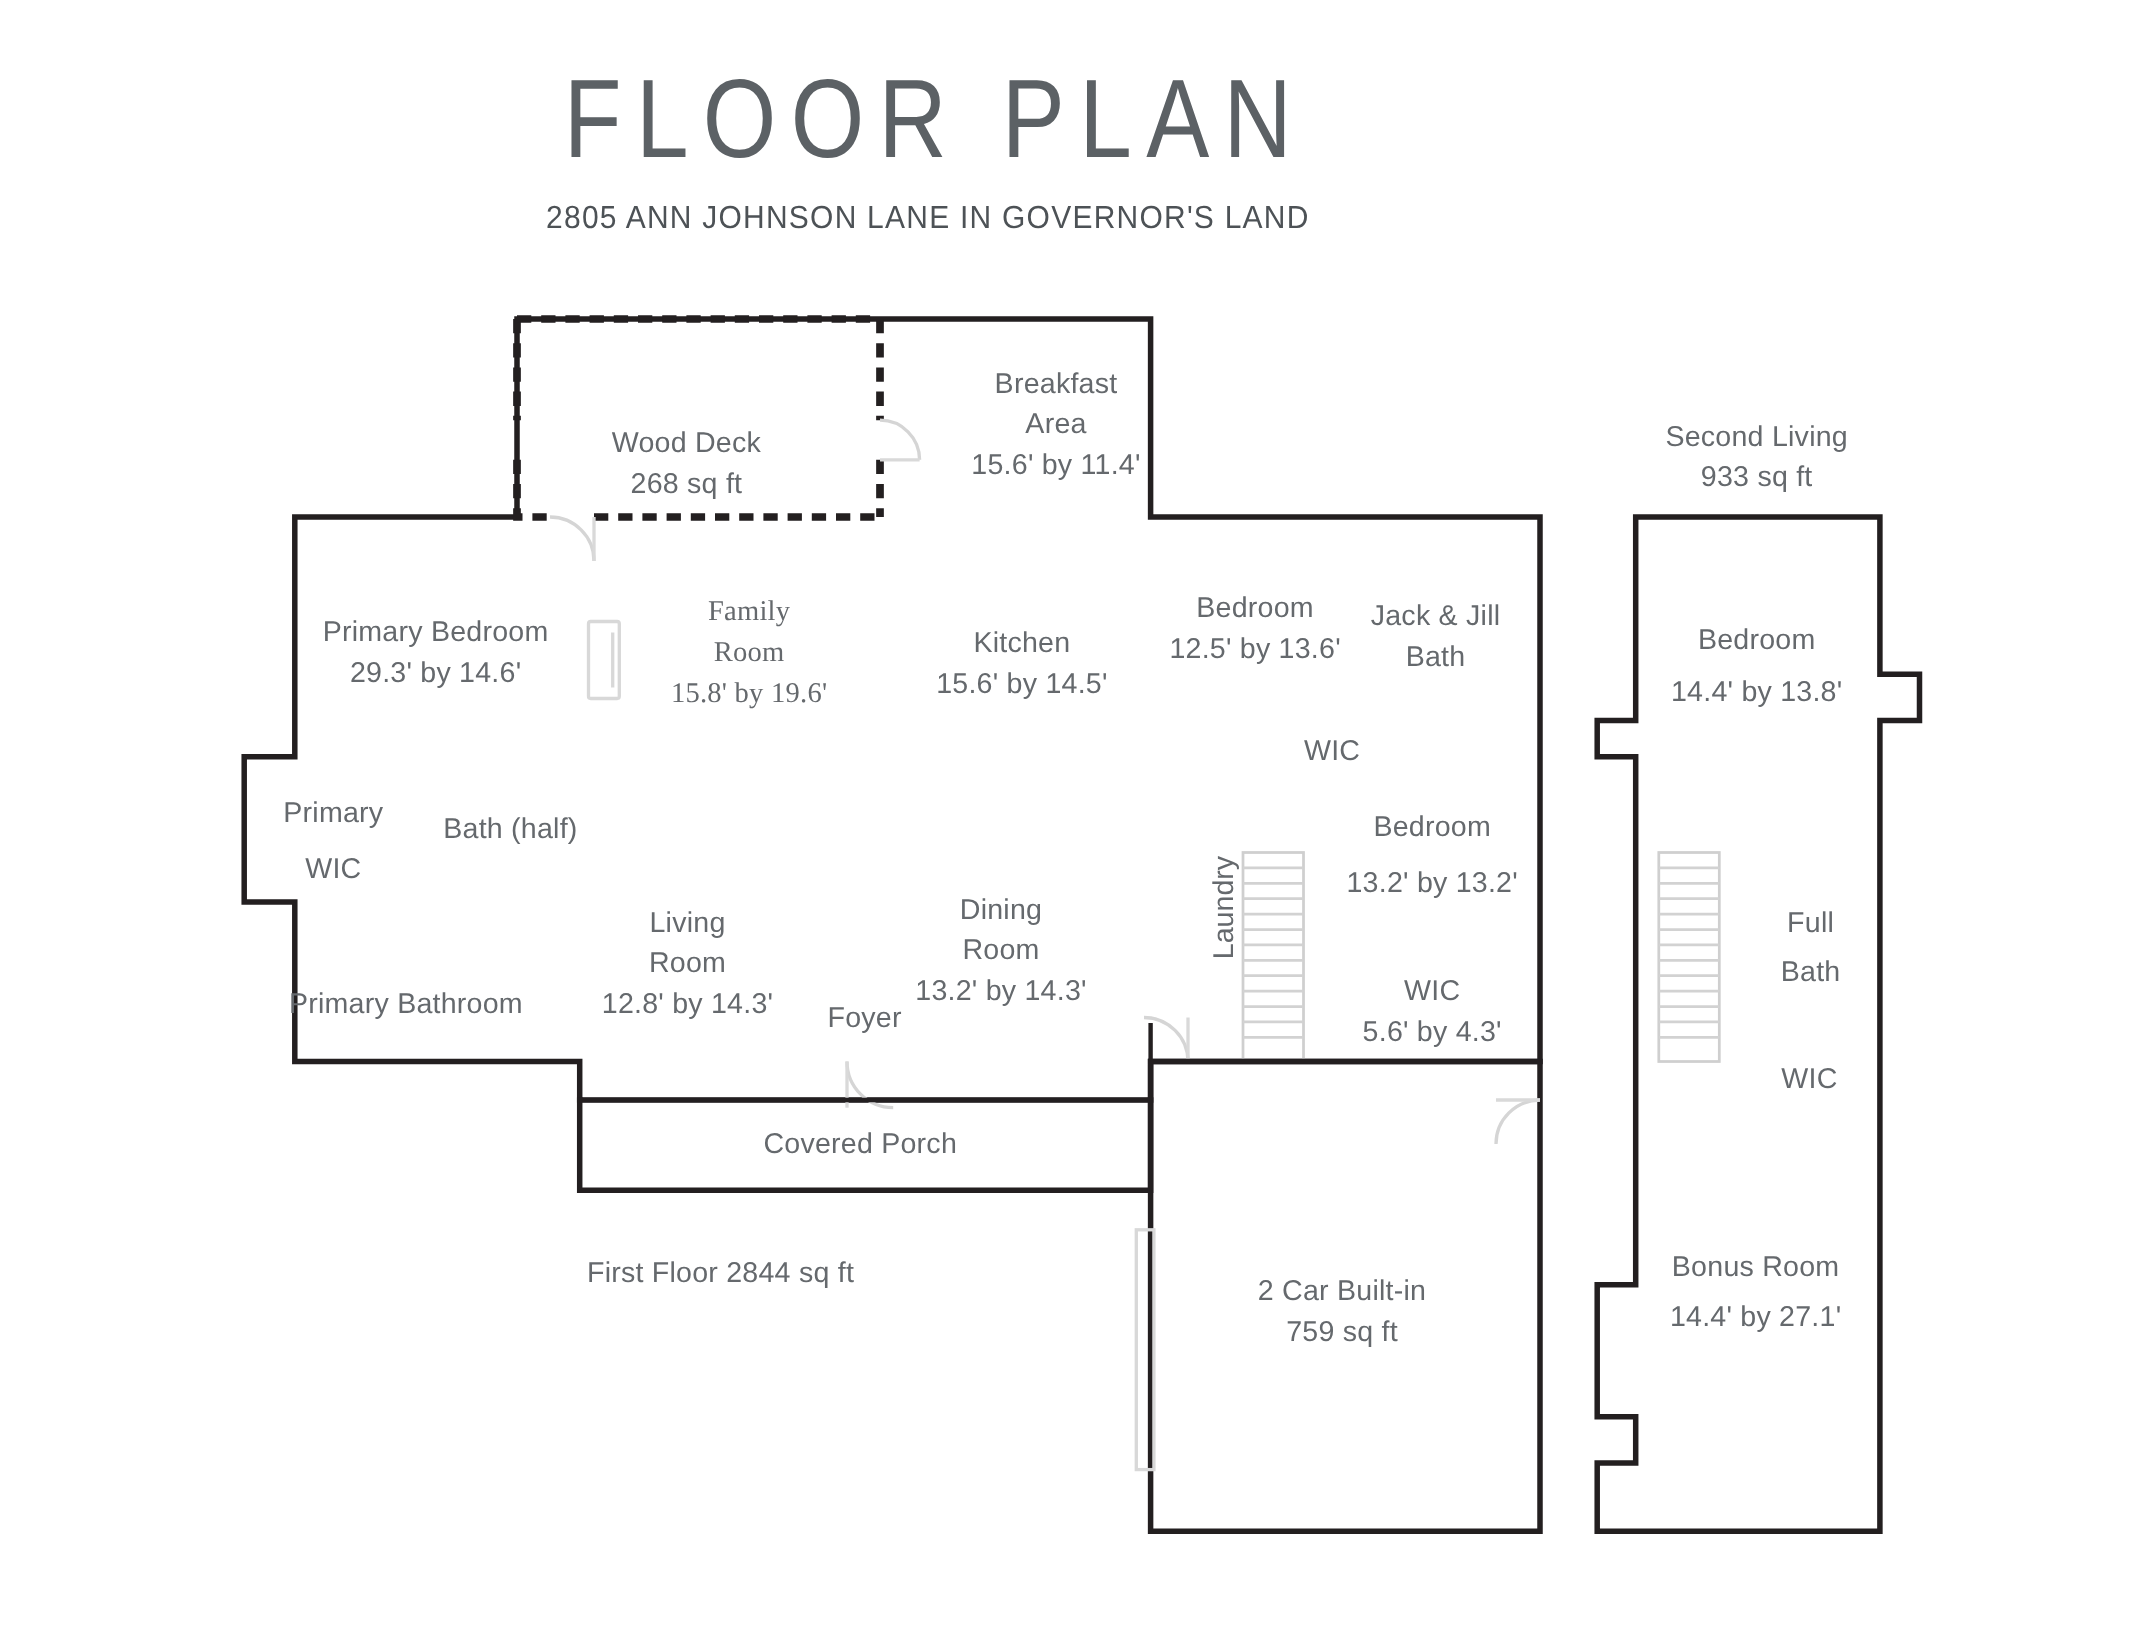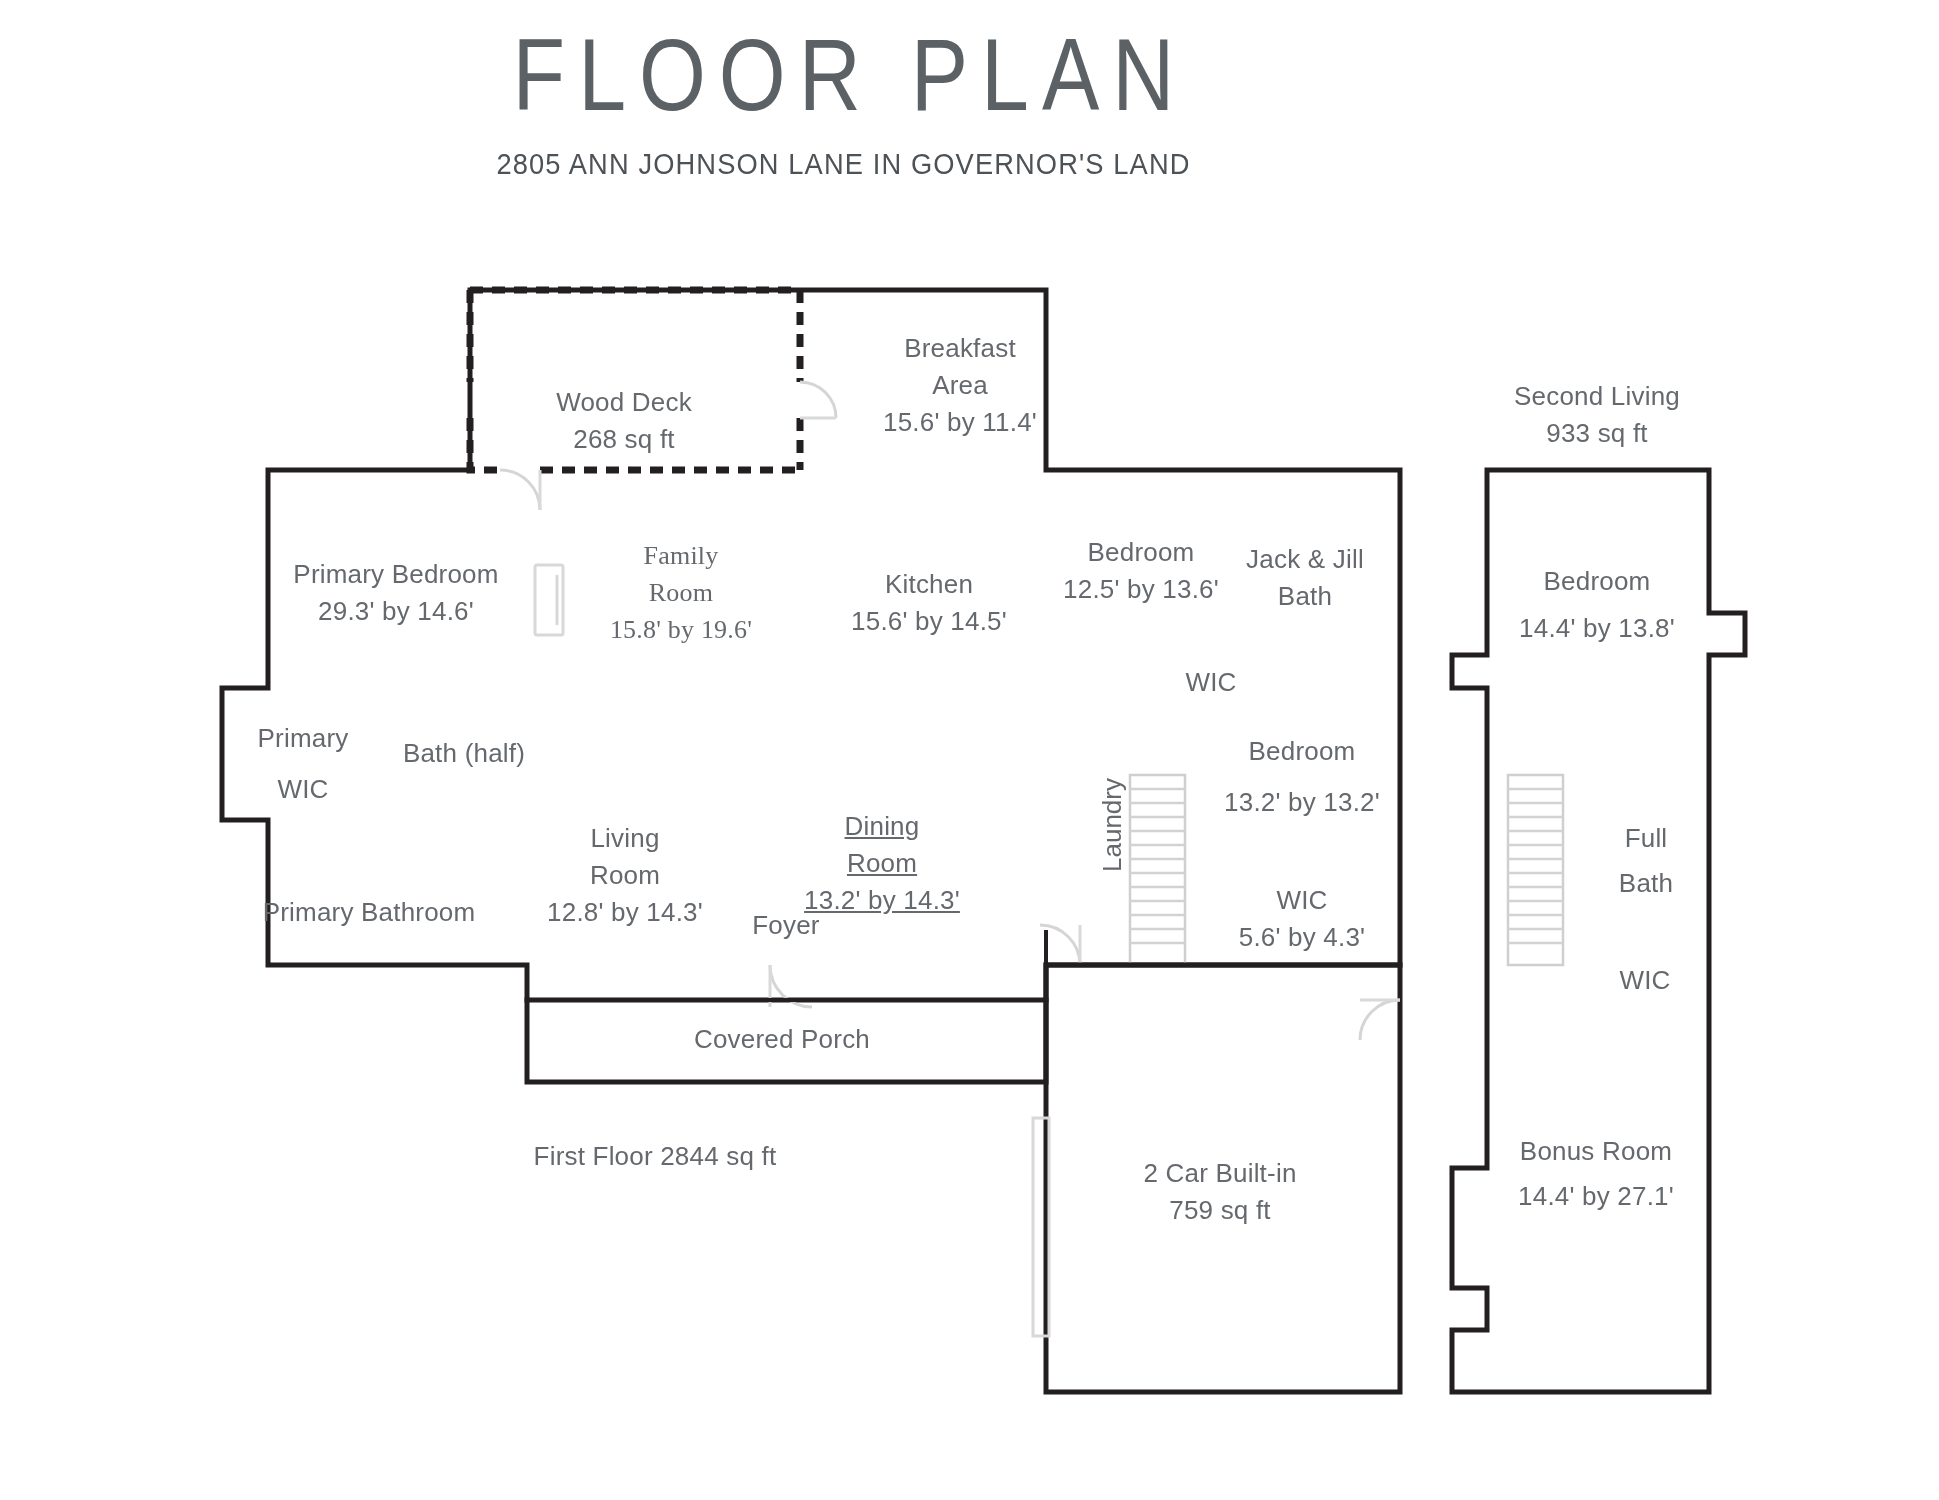--- a/index.html
+++ b/index.html
@@ -22,21 +22,21 @@
     background: #ffffff;
   }
 
   
   .header {
     position: absolute;
     top: 0;
     left: 0;
     width: 1687px;
     text-align: center;
-    padding-top: 24px;
+    padding-top: 58px;
     box-sizing: border-box;
   }
   .plan-title {
     font-family: "Liberation Sans", sans-serif;
     font-size: 86px;
     letter-spacing: 13px;
     font-weight: 300;
     color: #5c6165;
     line-height: 1.0;
     margin: 0;
@@ -323,21 +323,21 @@
     <span>Bedroom</span>
     <span class="dim" style="padding-top:14px;">13.2' by 13.2'</span>
   </div>
 
   <div class="lbl" style="left:625px; top:820px;">
     <span>Living</span>
     <span class="dim">Room</span>
     <span class="dim">12.8' by 14.3'</span>
   </div>
 
-  <div class="lbl" style="left:882px; top:808px;text-decoration:underline;">
+  <div class="lbl" style="left:910px; top:808px;">
     <span>Dining</span>
     <span class="dim">Room</span>
     <span class="dim">13.2' by 14.3'</span>
   </div>
 
   <div class="lbl" style="left:1646px; top:820px;">
     <span>Full</span>
     <span class="dim" style="padding-top:8px;">Bath</span>
   </div>
 

